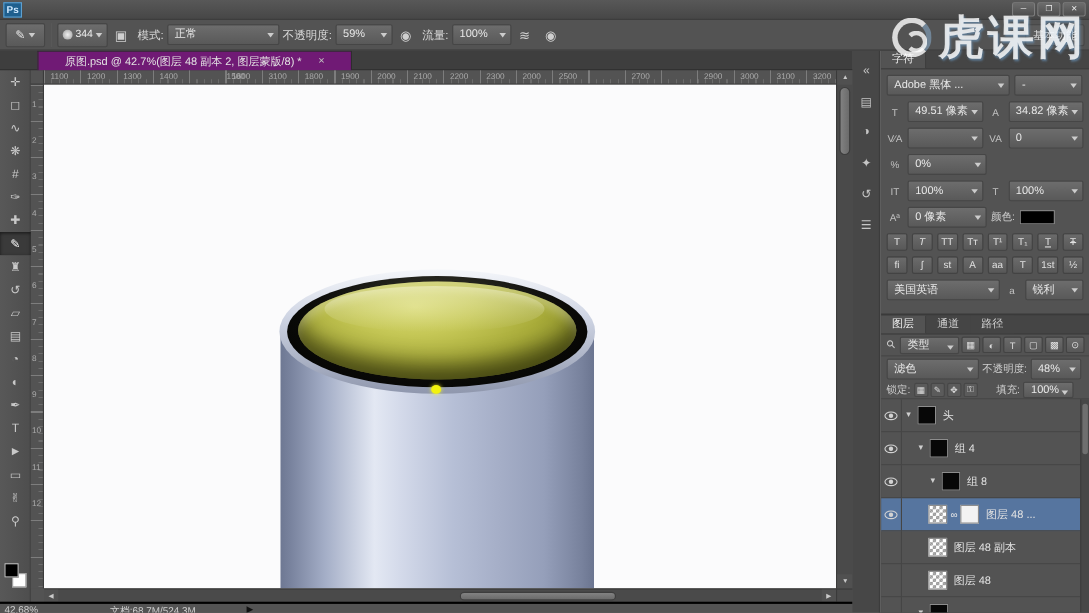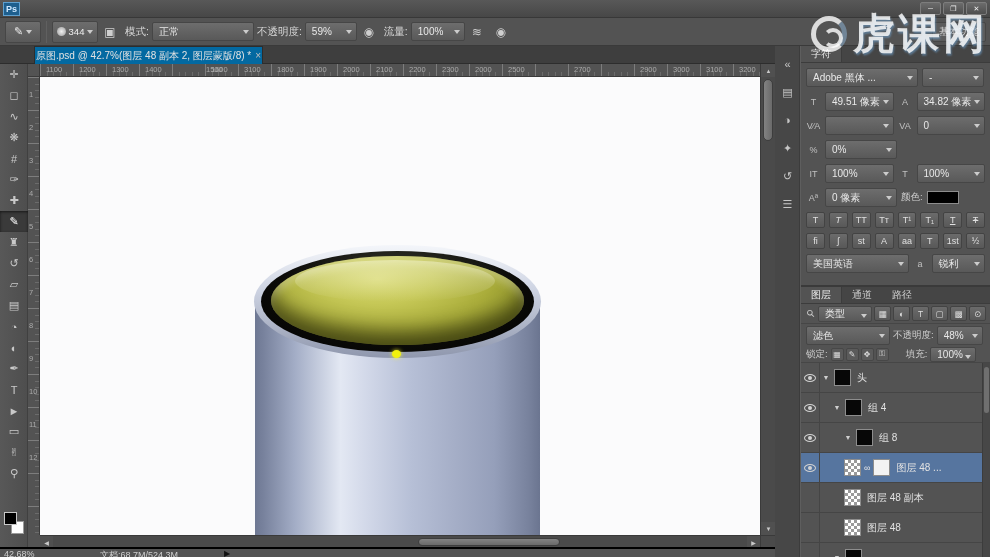--- a/index.html
+++ b/index.html
@@ -23,21 +23,21 @@
   .bdot{width:9px;height:9px;border-radius:50%;background:radial-gradient(#f0f0f0,#9a9a9a)}
   .bsize{font-size:9.5px;color:#eee}
   .opt-label{font-size:10.5px;color:#d8d8d8;margin:0 3px;white-space:nowrap}
   .dd{position:relative;height:19px;background:linear-gradient(#6d6d6d,#595959);border:1px solid #464646;border-radius:2px;font-size:10px;color:#e8e8e8;line-height:17px;padding:0 15px 0 6px;white-space:nowrap;overflow:hidden}
   .dd:after{content:"";position:absolute;right:4px;top:7px;border-left:3px solid transparent;border-right:3px solid transparent;border-top:4px solid #ccc}
   .opt-icon{width:20px;height:20px;display:flex;align-items:center;justify-content:center;color:#cfcfcf;font-size:12px;margin:0 2px}
   .workspace{position:absolute;right:4px;top:4px;font-size:10px;color:#ddd;padding:2px 6px;border:1px solid #464646;border-radius:2px;background:#5c5c5c}
 
   
   .tabbar{left:0;top:46px;width:775px;height:18px;background:#3e3e3e;border-bottom:1px solid #2d2d2d}
-  .doc-tab{position:absolute;left:34px;top:0;height:18px;background:#0369a1;border:1px solid #2d2d2d;border-bottom:none;display:flex;align-items:center;gap:4px;padding:0 1px;font-size:10px;color:#e2e2e2;white-space:nowrap}
+  .doc-tab{position:absolute;left:34px;top:0;height:18px;background:#701a75;border:1px solid #2d2d2d;border-bottom:none;display:flex;align-items:center;gap:15px;padding:0 24px;font-size:10px;color:#e2e2e2;white-space:nowrap}
   .tab-close{color:#c0c0c0;font-size:10px}
 
   
   .toolbar{left:0;top:64px;width:28px;height:493px;background:linear-gradient(90deg,#585858,#4e4e4e);border-right:1px solid #404040}
   .tool{width:28px;height:21px;display:flex;align-items:center;justify-content:center;color:#c9c9c9;font-size:11px}
   .tool.on{background:#3a3a3a;color:#fff;box-shadow:inset 0 1px 3px rgba(0,0,0,.6)}
   .swatch-box{position:absolute;left:3px;top:447px;width:24px;height:26px}
   .sw{position:absolute;width:13px;height:13px;border:1px solid #9a9a9a}
   .sw.bg{left:8px;top:10px;background:#fff}
   .sw.fg{left:1px;top:1px;background:#000;border-color:#c8c8c8}

